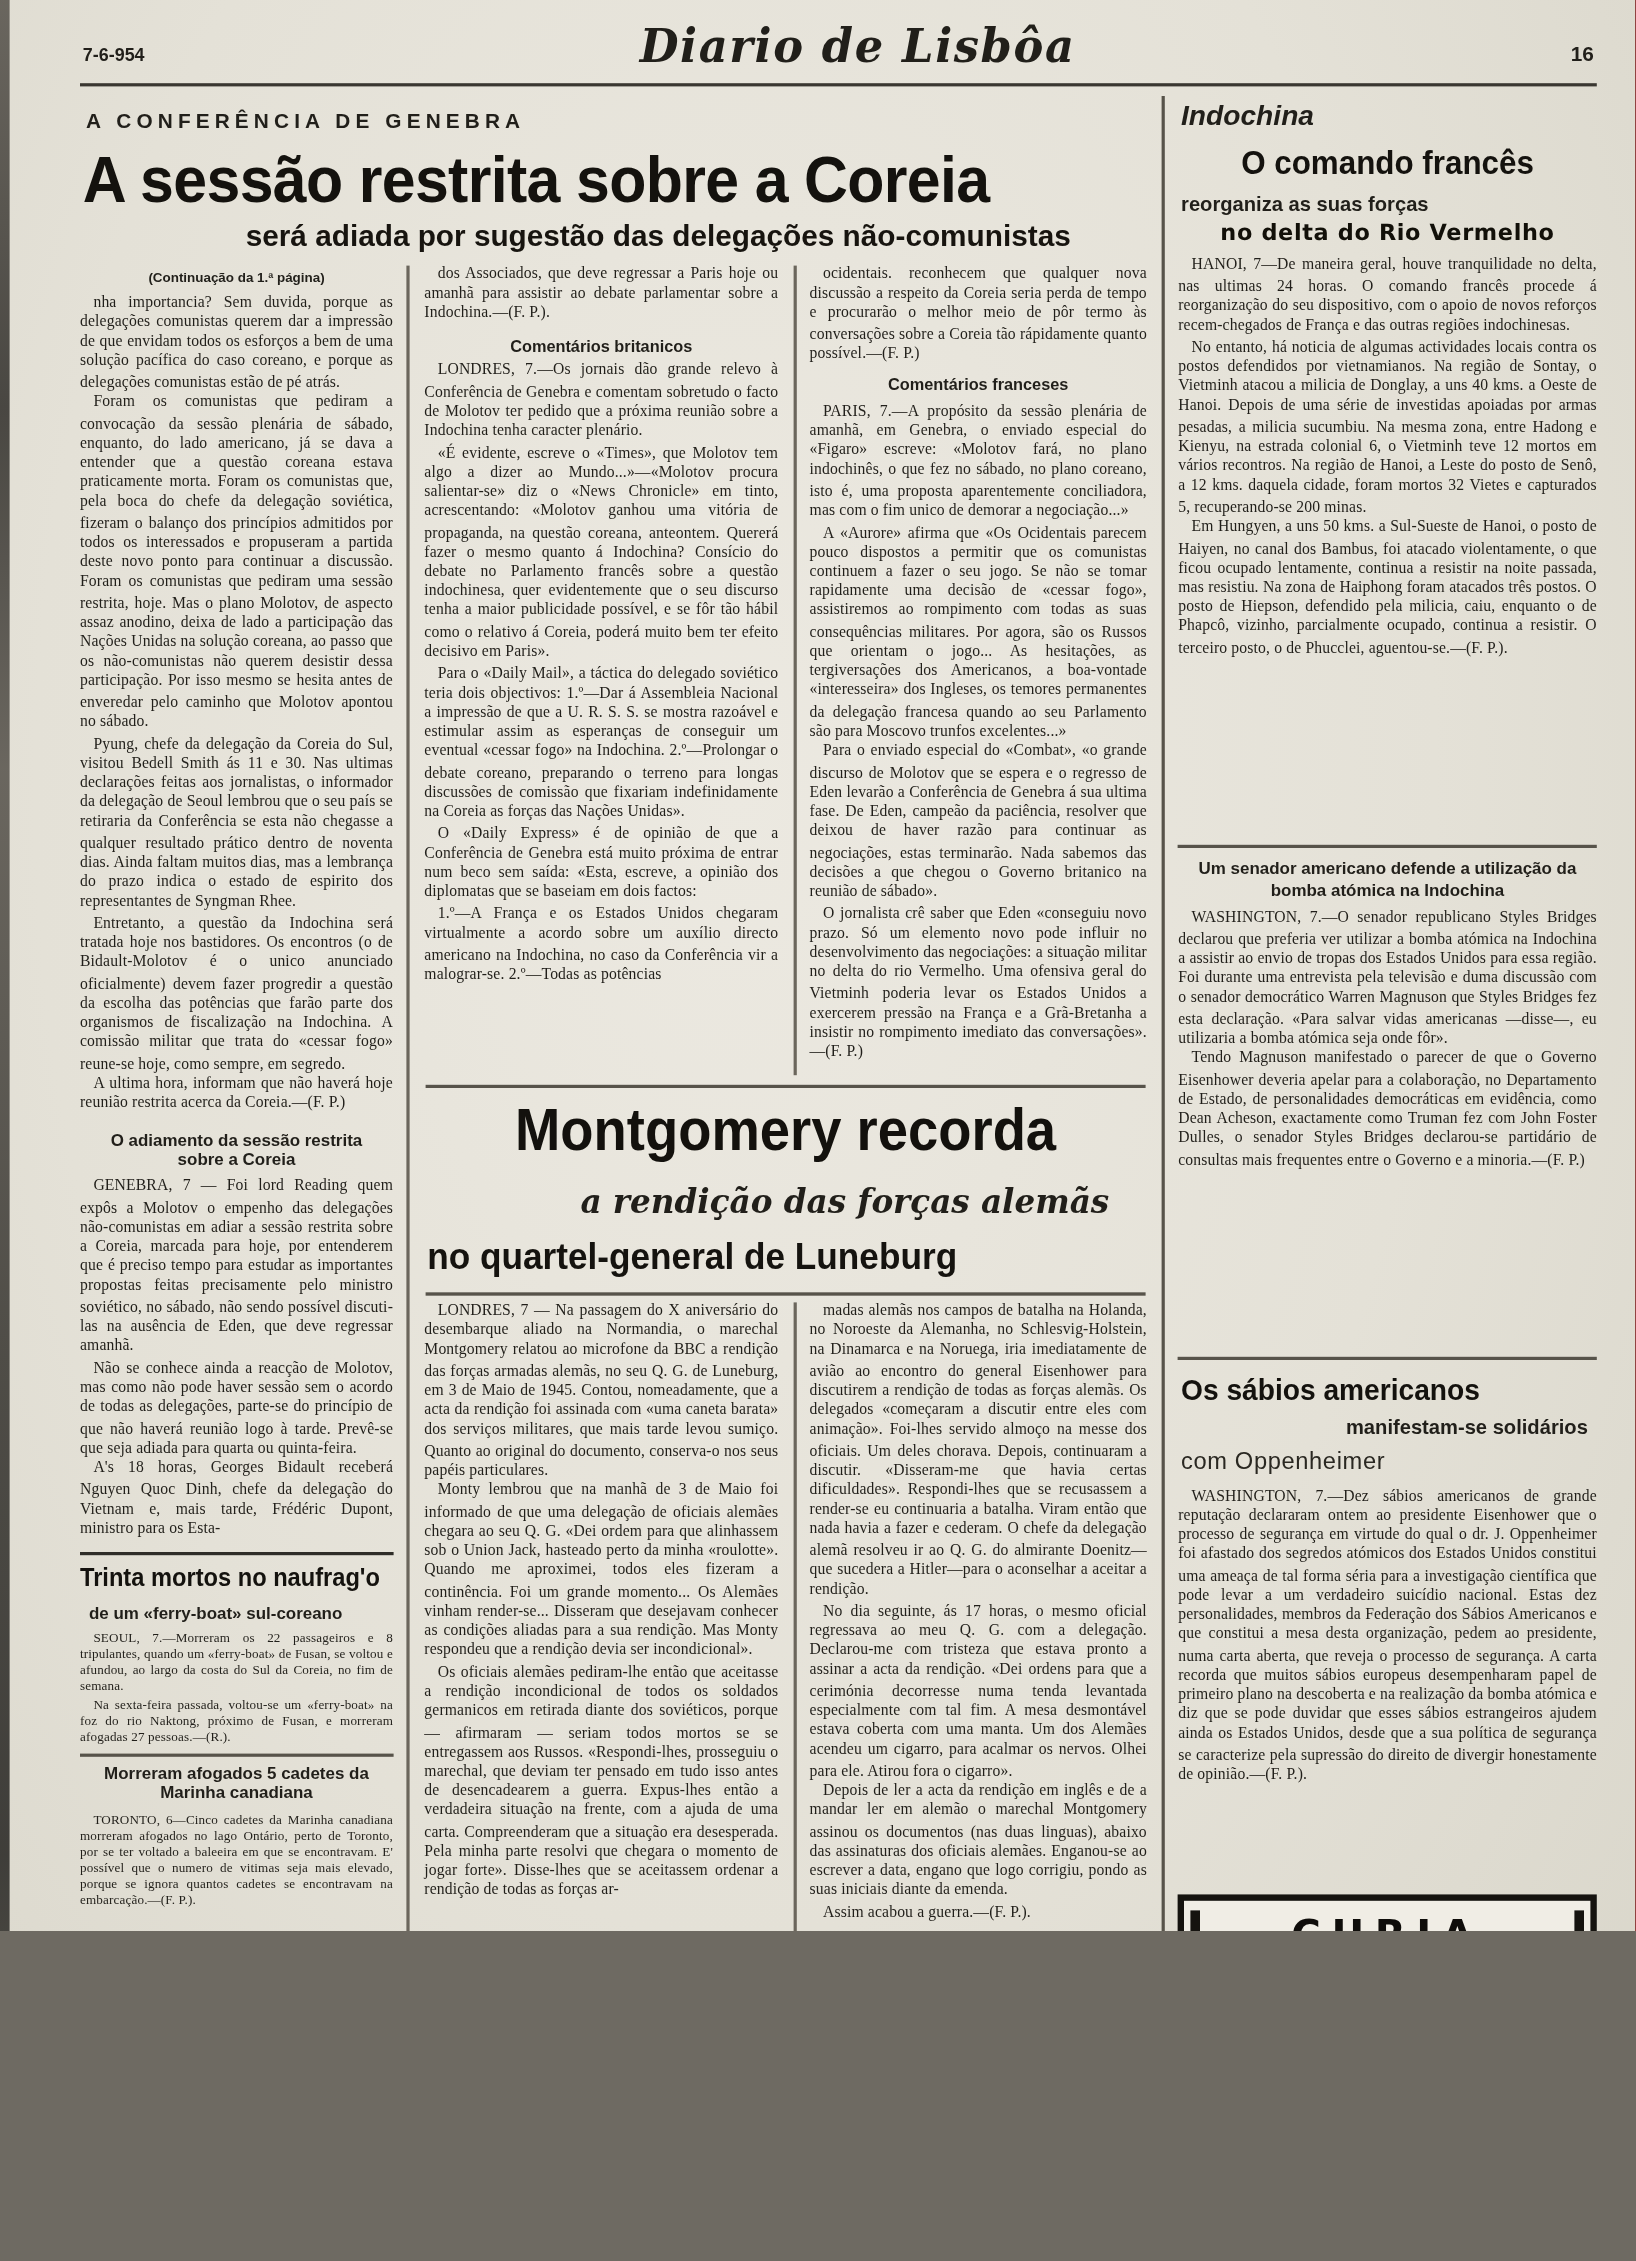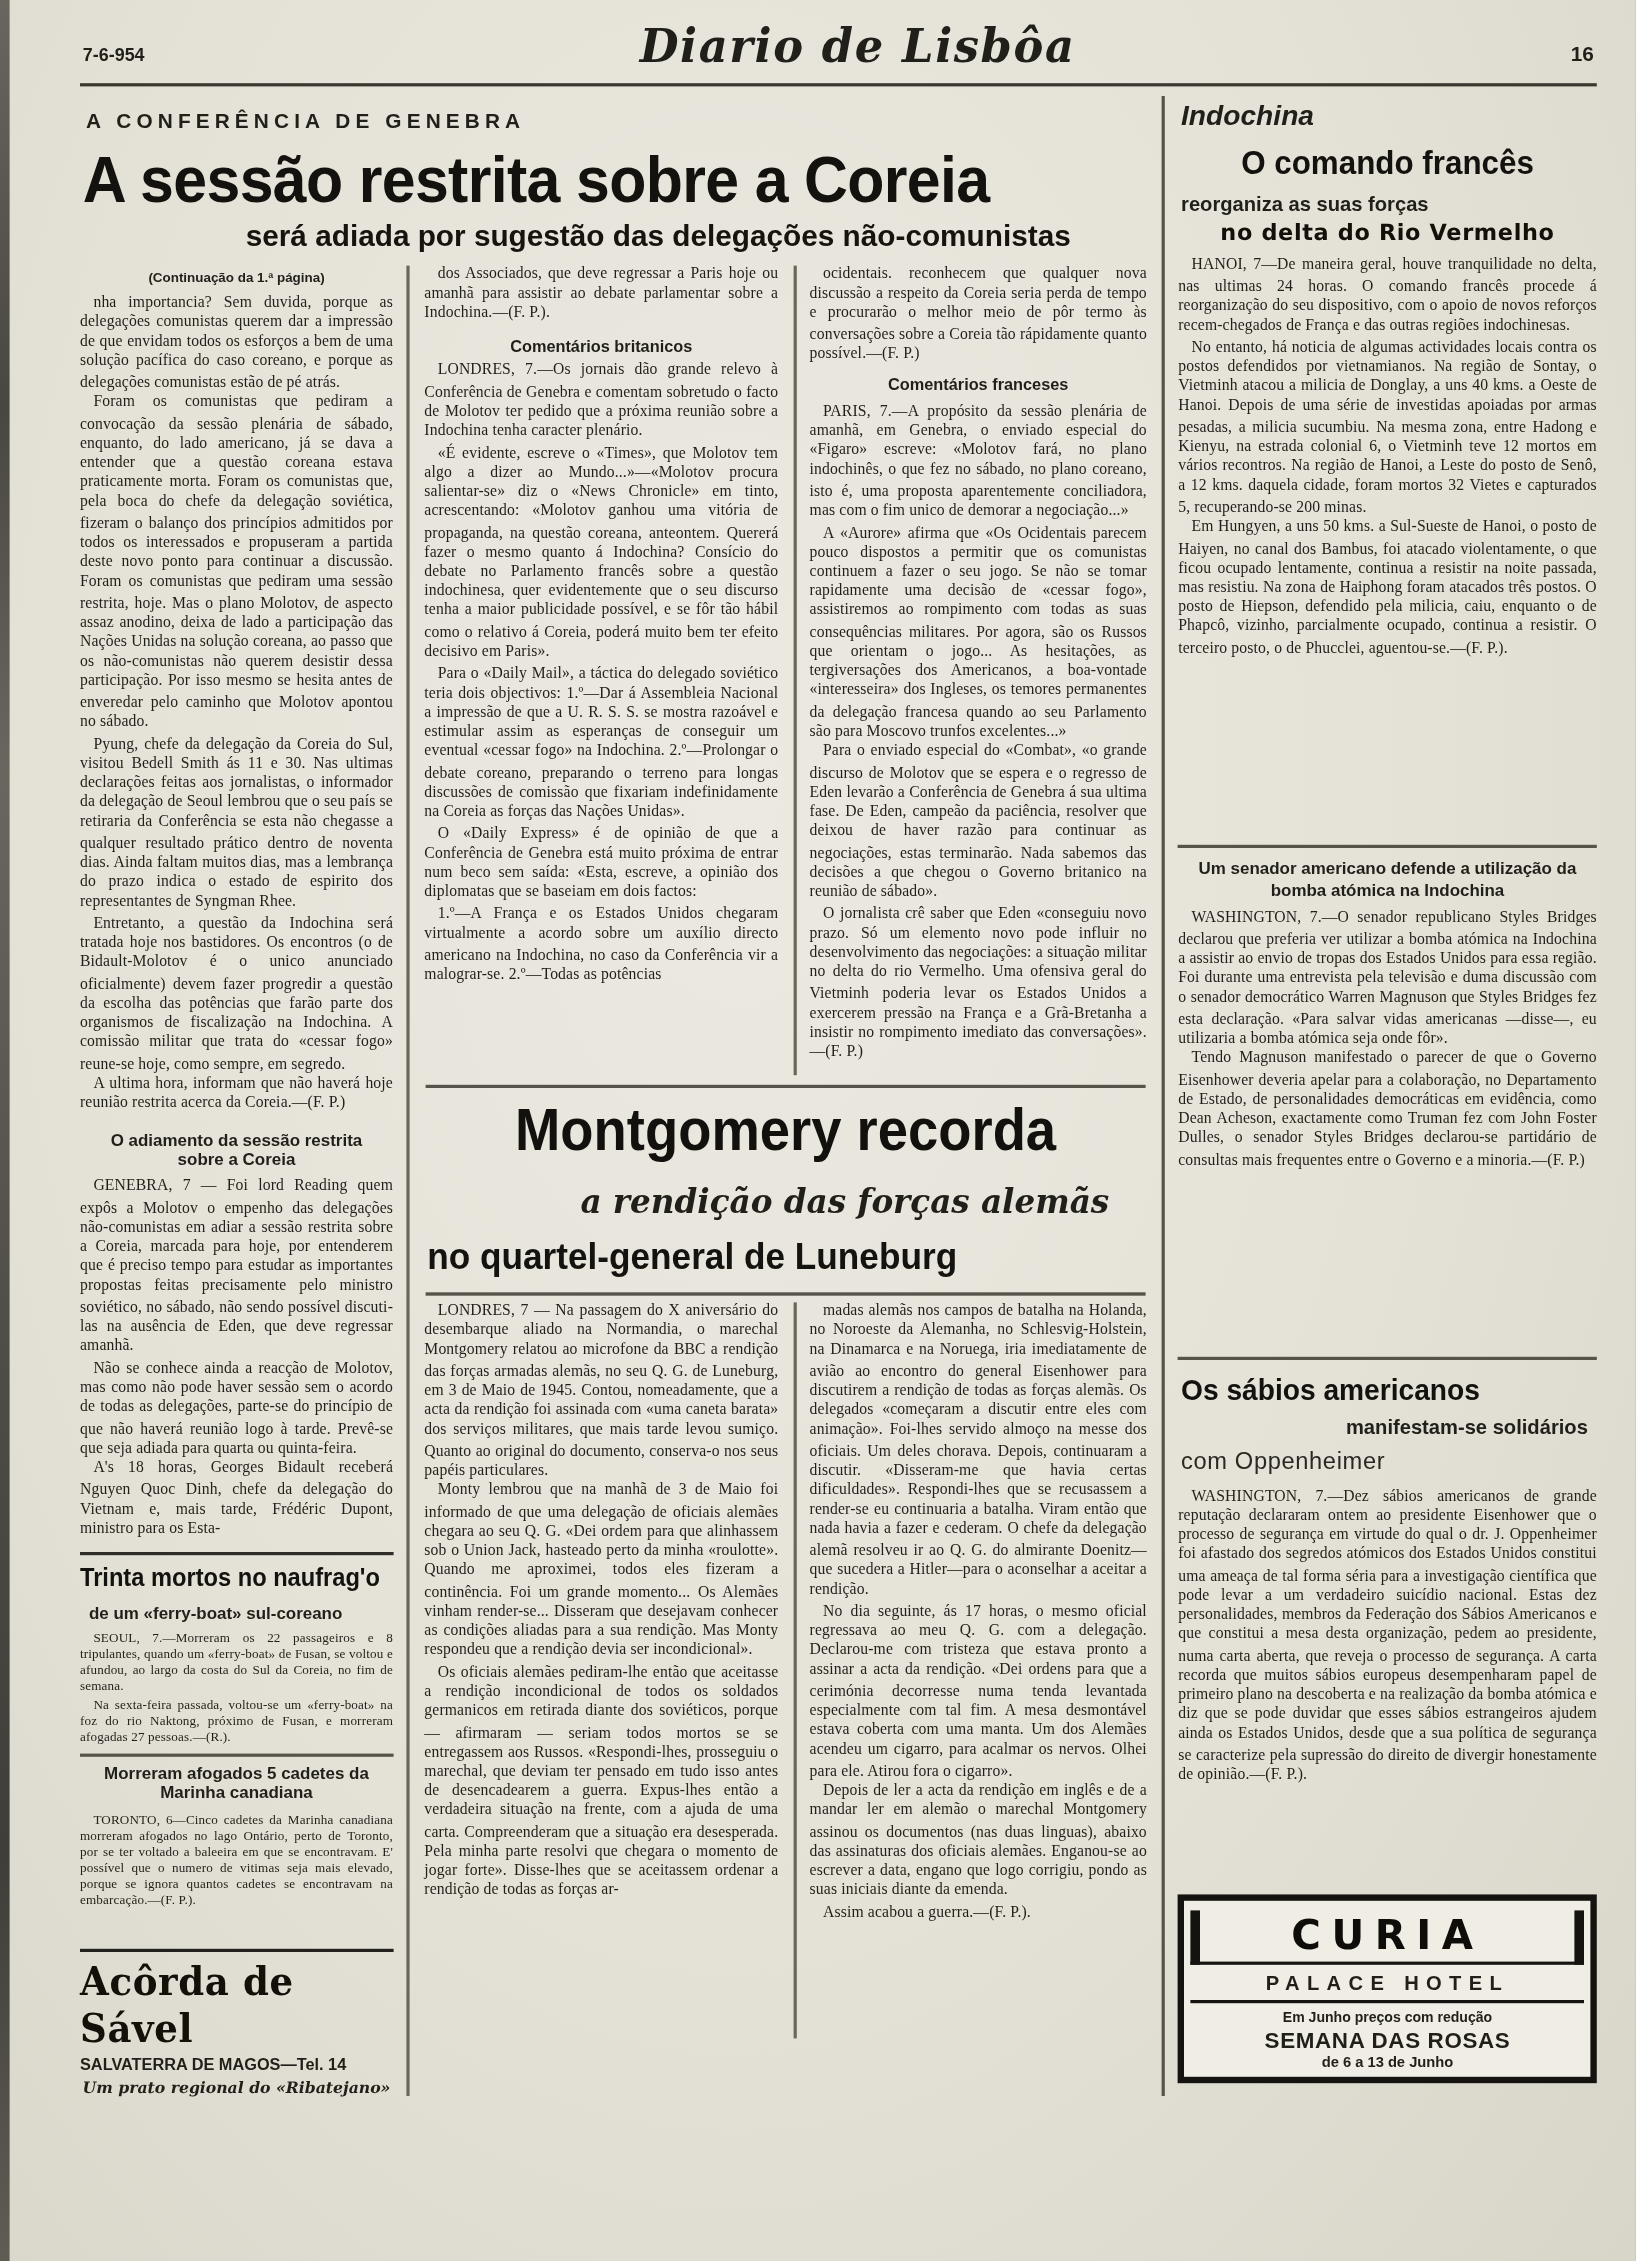--- a/index.html
+++ b/index.html
@@ -1,17 +1,17 @@
 <!DOCTYPE html>
 <html style="font-size:7.4px"><head>
 <meta charset="utf-8">
 <style>
   *{box-sizing:border-box;margin:0;padding:0;}
   html,body{background:#6e6a62;}
-  #viewport{position:relative;width:1636px;height:2261px;overflow:hidden;background:#f0abfc;}
+  #viewport{position:relative;width:1636px;height:1931px;overflow:hidden;background:#7f1d1d;}
   #canvas{position:absolute;top:0;left:0;width:511px;height:707px;
     transform:scale(3.2);transform-origin:0 0;
     background:radial-gradient(ellipse at 45% 35%, #ece9e1 0%, #e4e1d7 55%, #d8d5c9 100%);
     color:#211f1a;font-family:"Liberation Serif","DejaVu Serif",serif;
     padding:4.6px 12px 0 25px;overflow:hidden;}
   .scan-edge{position:absolute;left:0;top:0;bottom:0;width:3.3px;
     background:linear-gradient(180deg,#55514a 0%, #2e2c28 18%, #55514a 34%, #35332e 60%, #23221f 82%, #4a473f 100%);opacity:.85;}
   .sans{font-family:"Liberation Sans","DejaVu Sans",sans-serif;}
 
   

